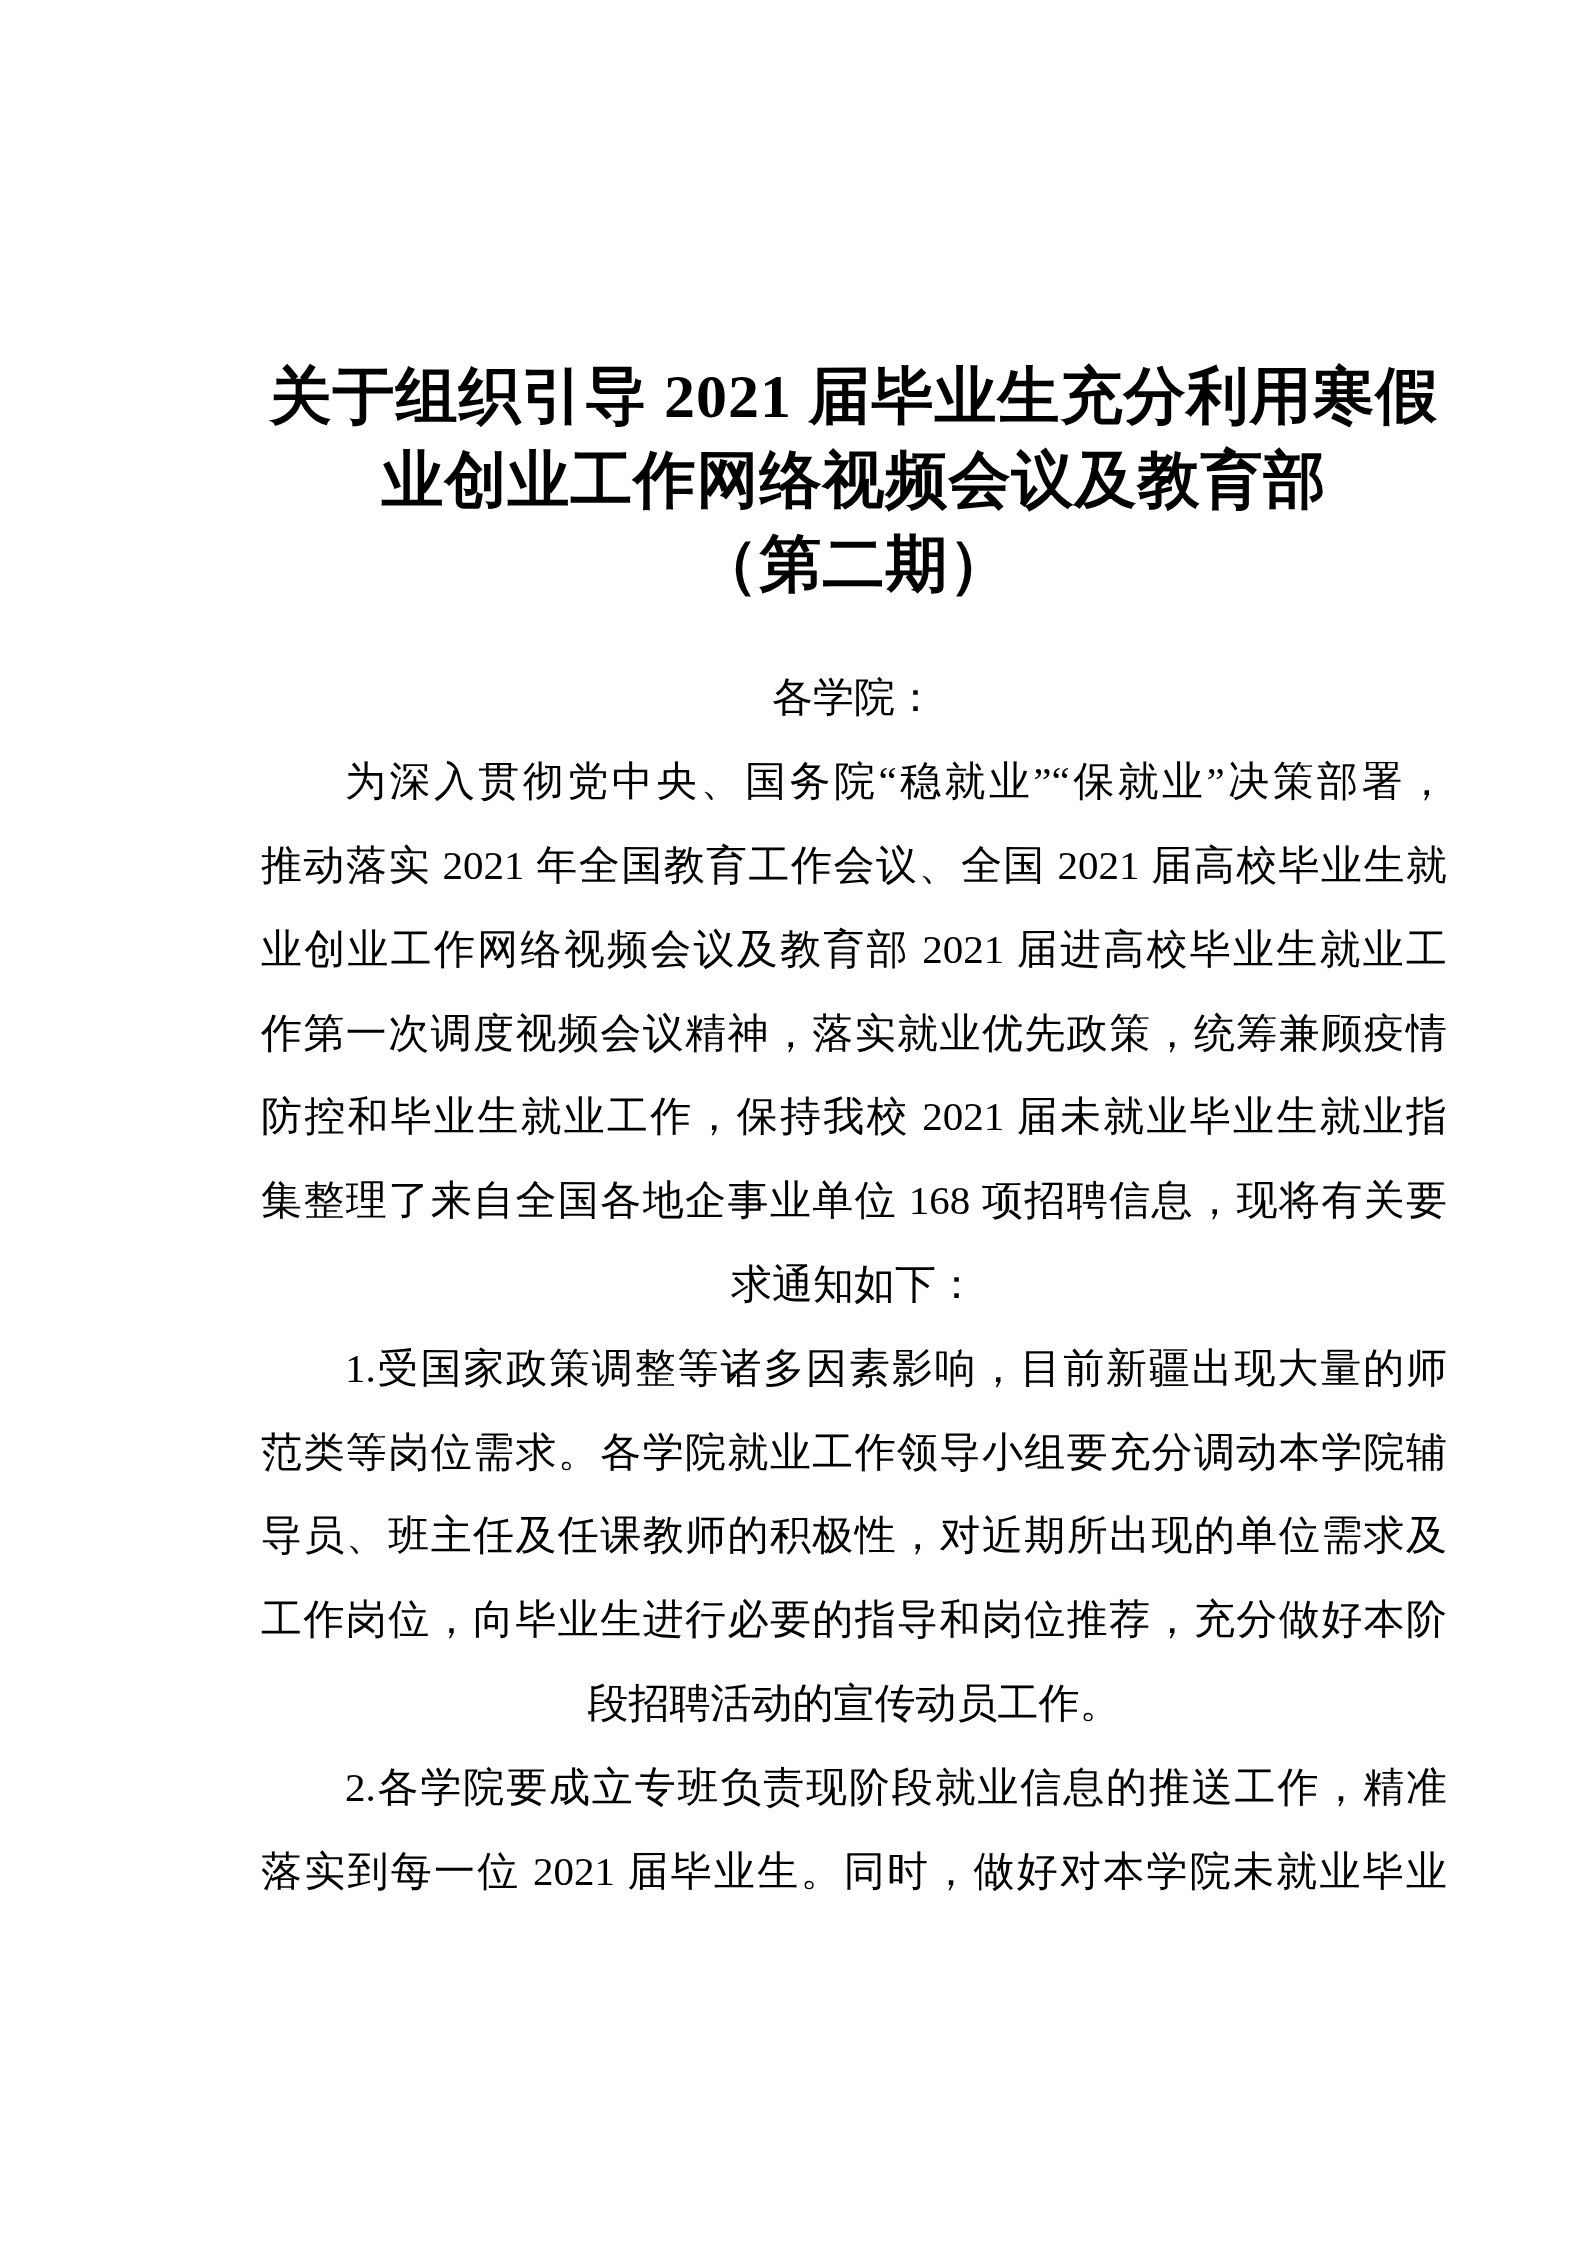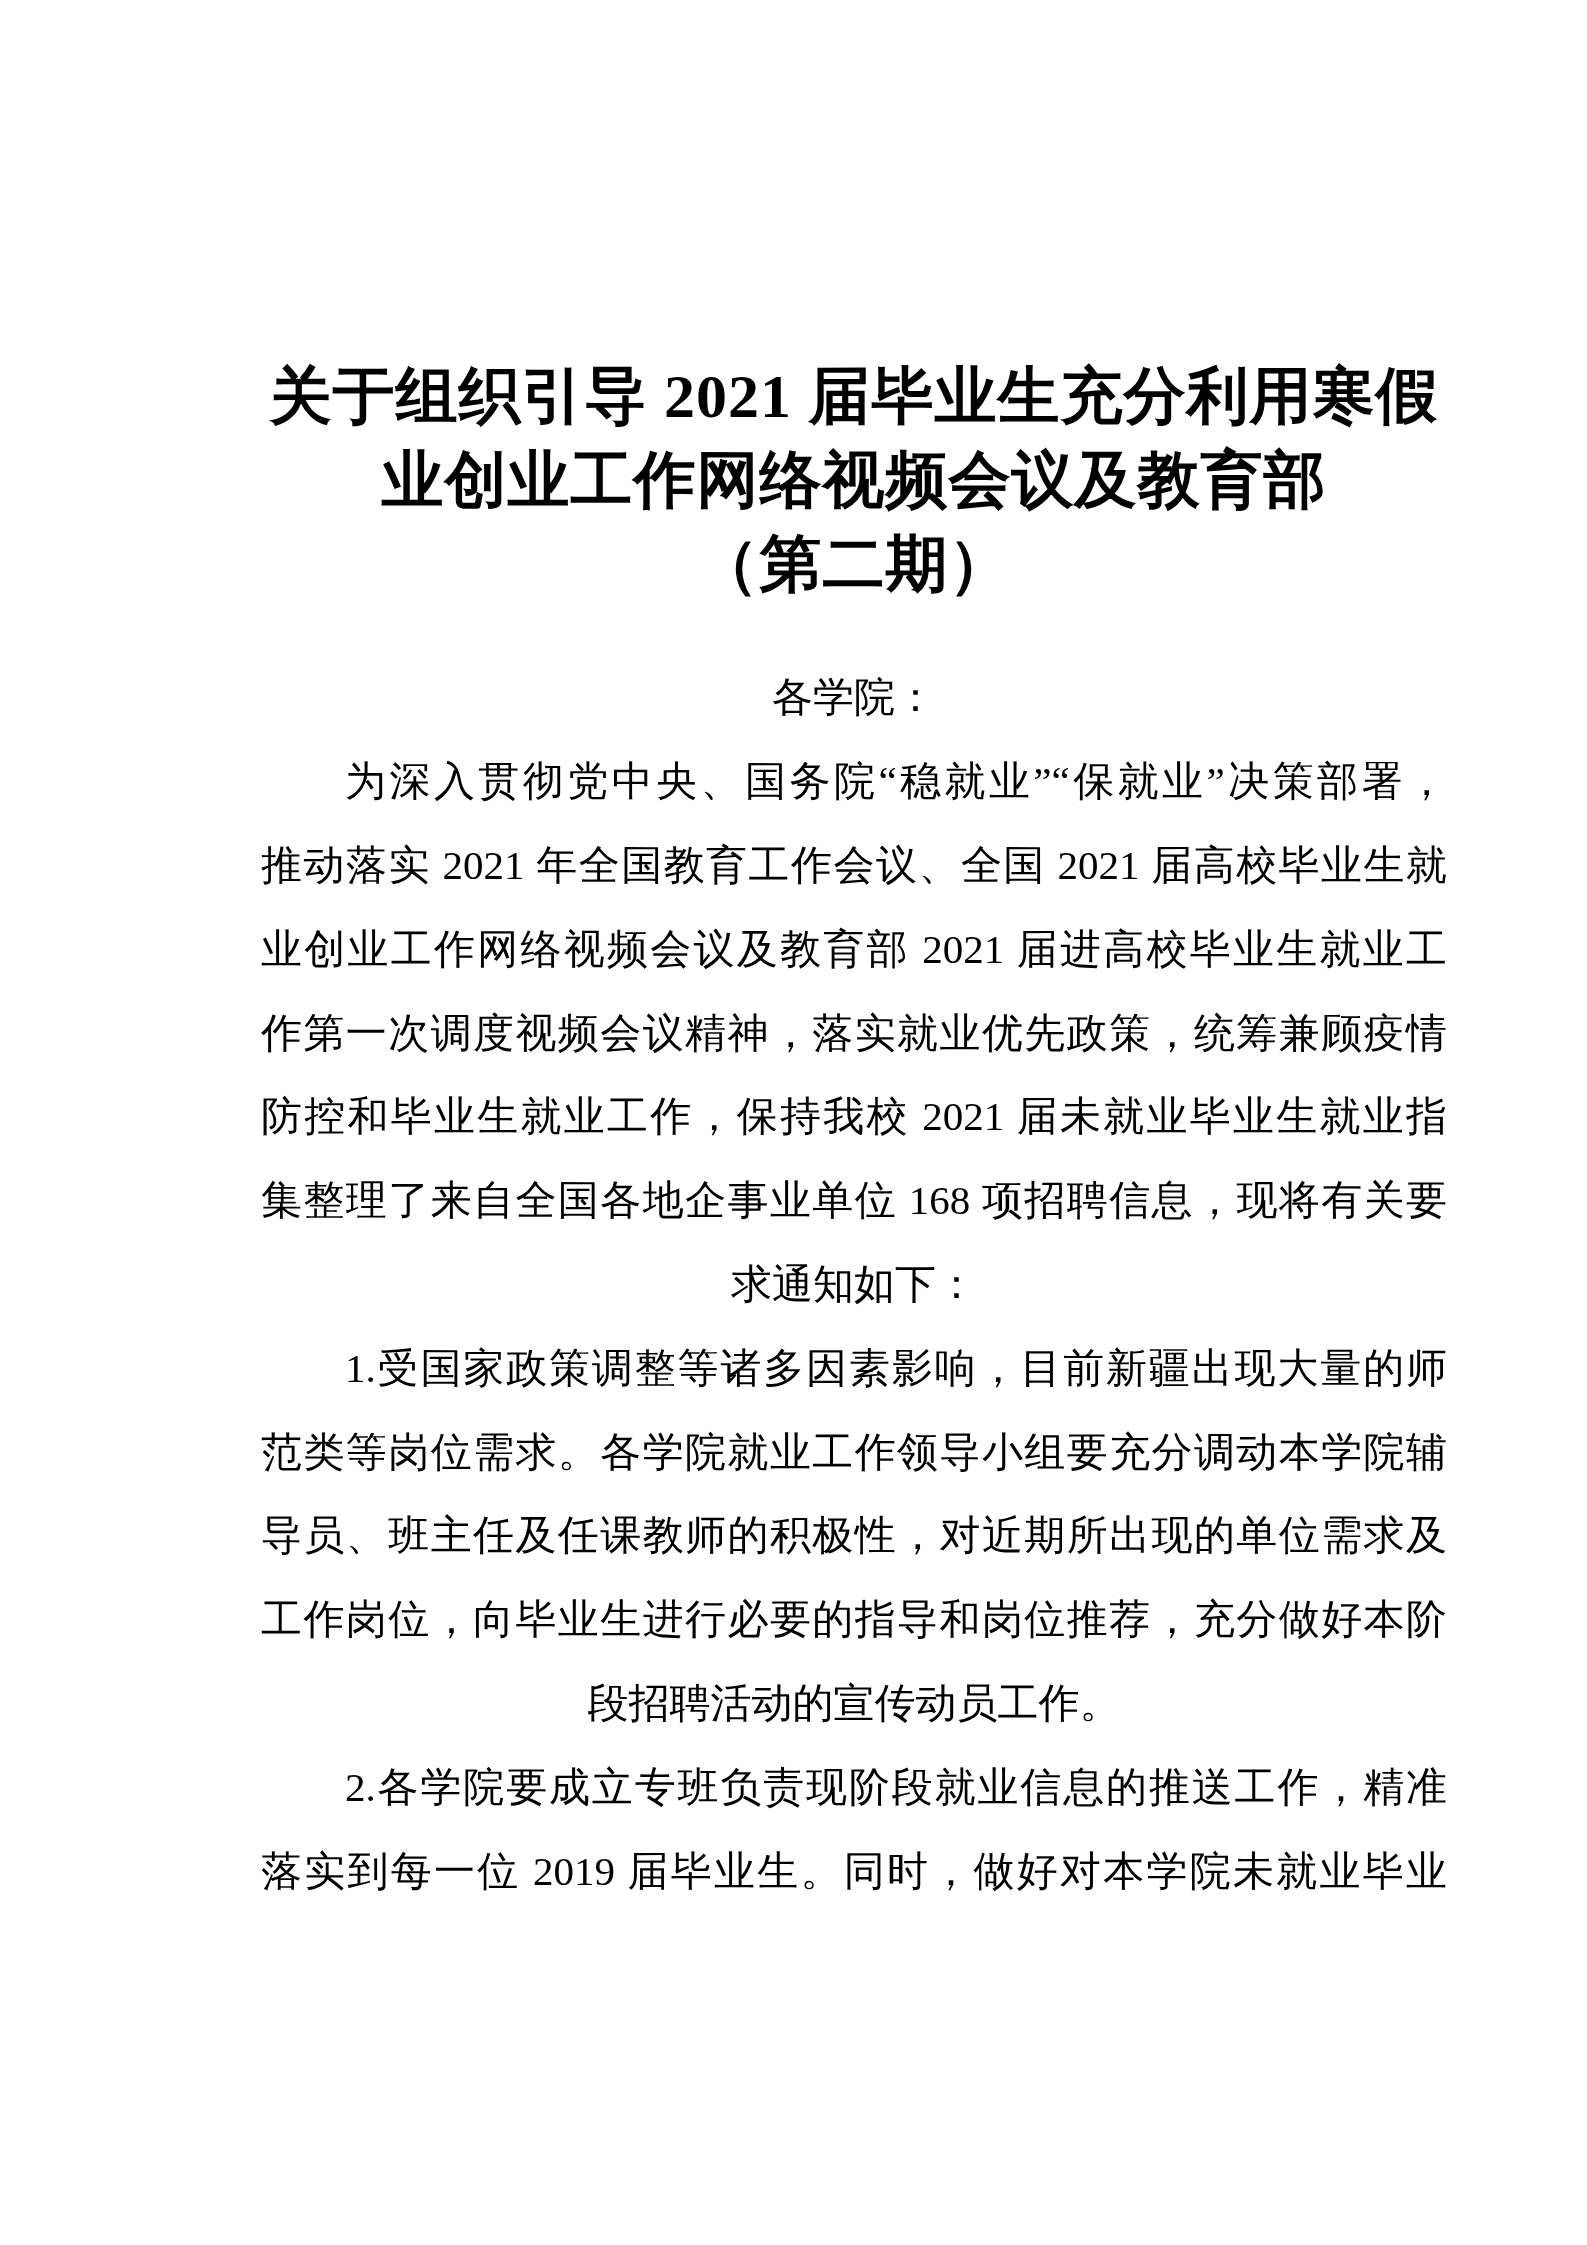--- a/index.html
+++ b/index.html
@@ -78,17 +78,17 @@
       <div class="line just"><span>集整理了来自全国各地企事业单位 </span><span class="bold">168 项</span><span>招聘信息，现将有关要</span></div>
       <div class="line left">求通知如下：</div>
 
       <div class="line just indent">1.受国家政策调整等诸多因素影响，目前新疆出现大量的师</div>
       <div class="line just">范类等岗位需求。各学院就业工作领导小组要充分调动本学院辅</div>
       <div class="line just">导员、班主任及任课教师的积极性，对近期所出现的单位需求及</div>
       <div class="line just">工作岗位，向毕业生进行必要的指导和岗位推荐，充分做好本阶</div>
       <div class="line left">段招聘活动的宣传动员工作。</div>
 
       <div class="line just indent">2.各学院要成立专班负责现阶段就业信息的推送工作，精准</div>
-      <div class="line just">落实到每一位 2019 届毕业生。同时，做好对本学院未就业毕业</div>
+      <div class="line just">落实到每一位 2021 届毕业生。同时，做好对本学院未就业毕业</div>
     </div>
 
   </div>
 </div>
 
 </body></html>

